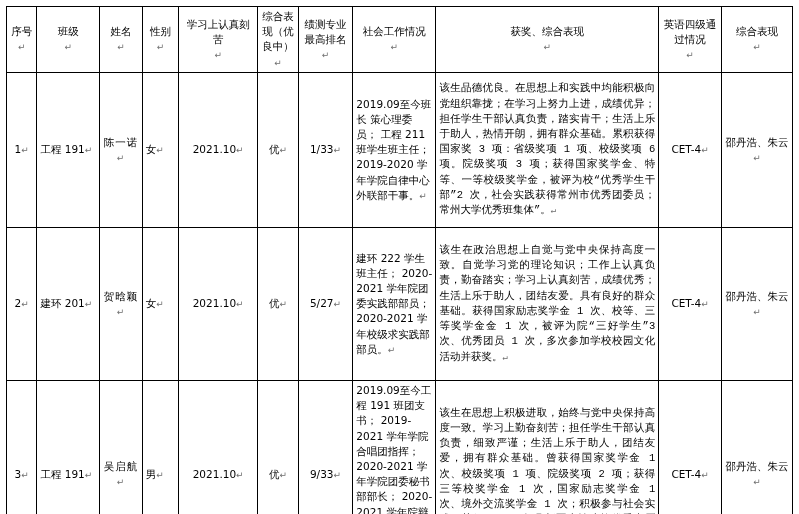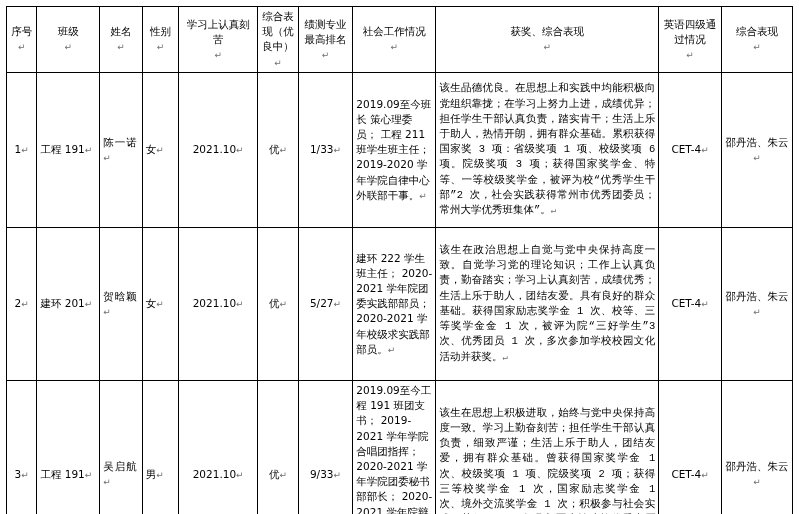--- a/index.html
+++ b/index.html
@@ -75,20 +75,21 @@
     text-align: left;
     font-size: 10px;
     line-height: 1.5;
     vertical-align: middle;
     padding: 4px 4px;
   }
   td.bigname {
     font-size: 15px;
     letter-spacing: 1px;
     line-height: 1.2;
+    text-align: center;
   }
   td.bigcell {
     font-size: 13px;
     text-align: left;
   }
   td.midcell {
     font-size: 12px;
     text-align: center;
   }
   .eol {

